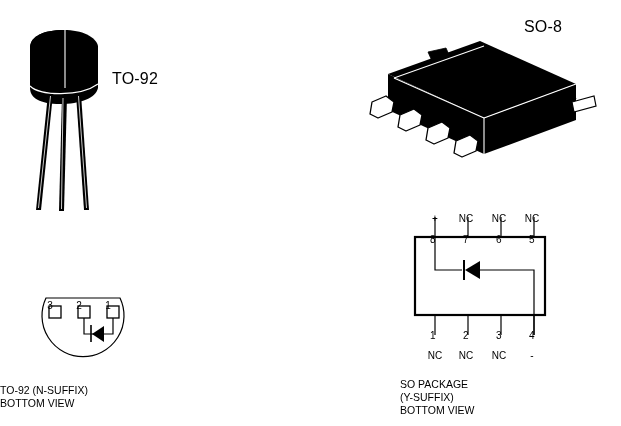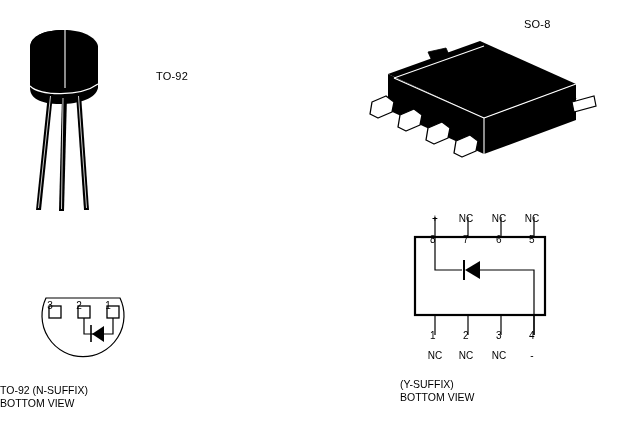--- a/index.html
+++ b/index.html
@@ -11,21 +11,21 @@
     width: 621px;
     height: 426px;
     position: relative;
     font-family: "Liberation Sans", sans-serif;
     color: #000000;
     overflow: hidden;
   }
   .abs { position: absolute; }
 
   .pkg-label {
-    font-size: 11px;
+    font-size: 16px;
     letter-spacing: 0.2px;
     color: #000;
     white-space: nowrap;
   }
 
   .caption {
     font-size: 10.5px;
     text-align: left;
     line-height: 13px;
     white-space: nowrap;
@@ -69,21 +69,21 @@
       <path d="M44,82 L41,197 L46,197 L49,82 Z" fill="#000000"></path>
       <path d="M58,80 L66,196 L71,196 L63,80 Z" fill="#000000"></path>
 
       <line x1="32.5" y1="82" x2="20.5" y2="194" stroke="#ffffff" stroke-width="0.8"></line>
       <line x1="45" y1="84" x2="43.5" y2="195" stroke="#ffffff" stroke-width="0.8"></line>
       <line x1="60.5" y1="82" x2="68.5" y2="194" stroke="#ffffff" stroke-width="0.8"></line>
     </g>
   </svg>
 </div>
 
-<div class="abs pkg-label" style="left:112px; top:70px;margin-left:44px;">TO-92</div>
+<div class="abs pkg-label" style="left:112px; top:70px;">TO-92</div>
 
 <div class="abs" style="left:358px; top:26px;">
   <svg width="250" height="160" viewBox="0 0 250 160">
 
     <g>
       <path d="M70,26 L88,22 L92,31 L74,35 Z" fill="#000000" stroke="#000000" stroke-width="0.8"></path>
       <path d="M112,40 L130,36 L134,45 L116,49 Z" fill="#000000" stroke="#000000" stroke-width="0.8"></path>
       <path d="M154,54 L172,50 L176,59 L158,63 Z" fill="#000000" stroke="#000000" stroke-width="0.8"></path>
       <path d="M196,68 L214,64 L218,73 L200,77 Z" fill="#000000" stroke="#000000" stroke-width="0.8"></path>
     </g>
@@ -191,15 +191,16 @@
 <div class="abs pin-num" style="left:463px; top:330px; width:14px; text-align:left;">2</div>
 <div class="abs pin-num" style="left:496px; top:330px; width:14px; text-align:left;">3</div>
 <div class="abs pin-num" style="left:529px; top:330px; width:14px; text-align:left;">4</div>
 
 <div class="abs pin-sig" style="left:424px; top:350px; width:22px;">NC</div>
 <div class="abs pin-sig" style="left:455px; top:350px; width:22px;">NC</div>
 <div class="abs pin-sig" style="left:488px; top:350px; width:22px;">NC</div>
 <div class="abs pin-sig" style="left:521px; top:350px; width:22px;">-</div>
 
 <div class="abs caption" style="left:400px; top:378px; width:170px;">
+  <div>SO PACKAGE</div>
   <div>(Y-SUFFIX)</div>
   <div>BOTTOM VIEW</div>
 </div>
 
 </body></html>

